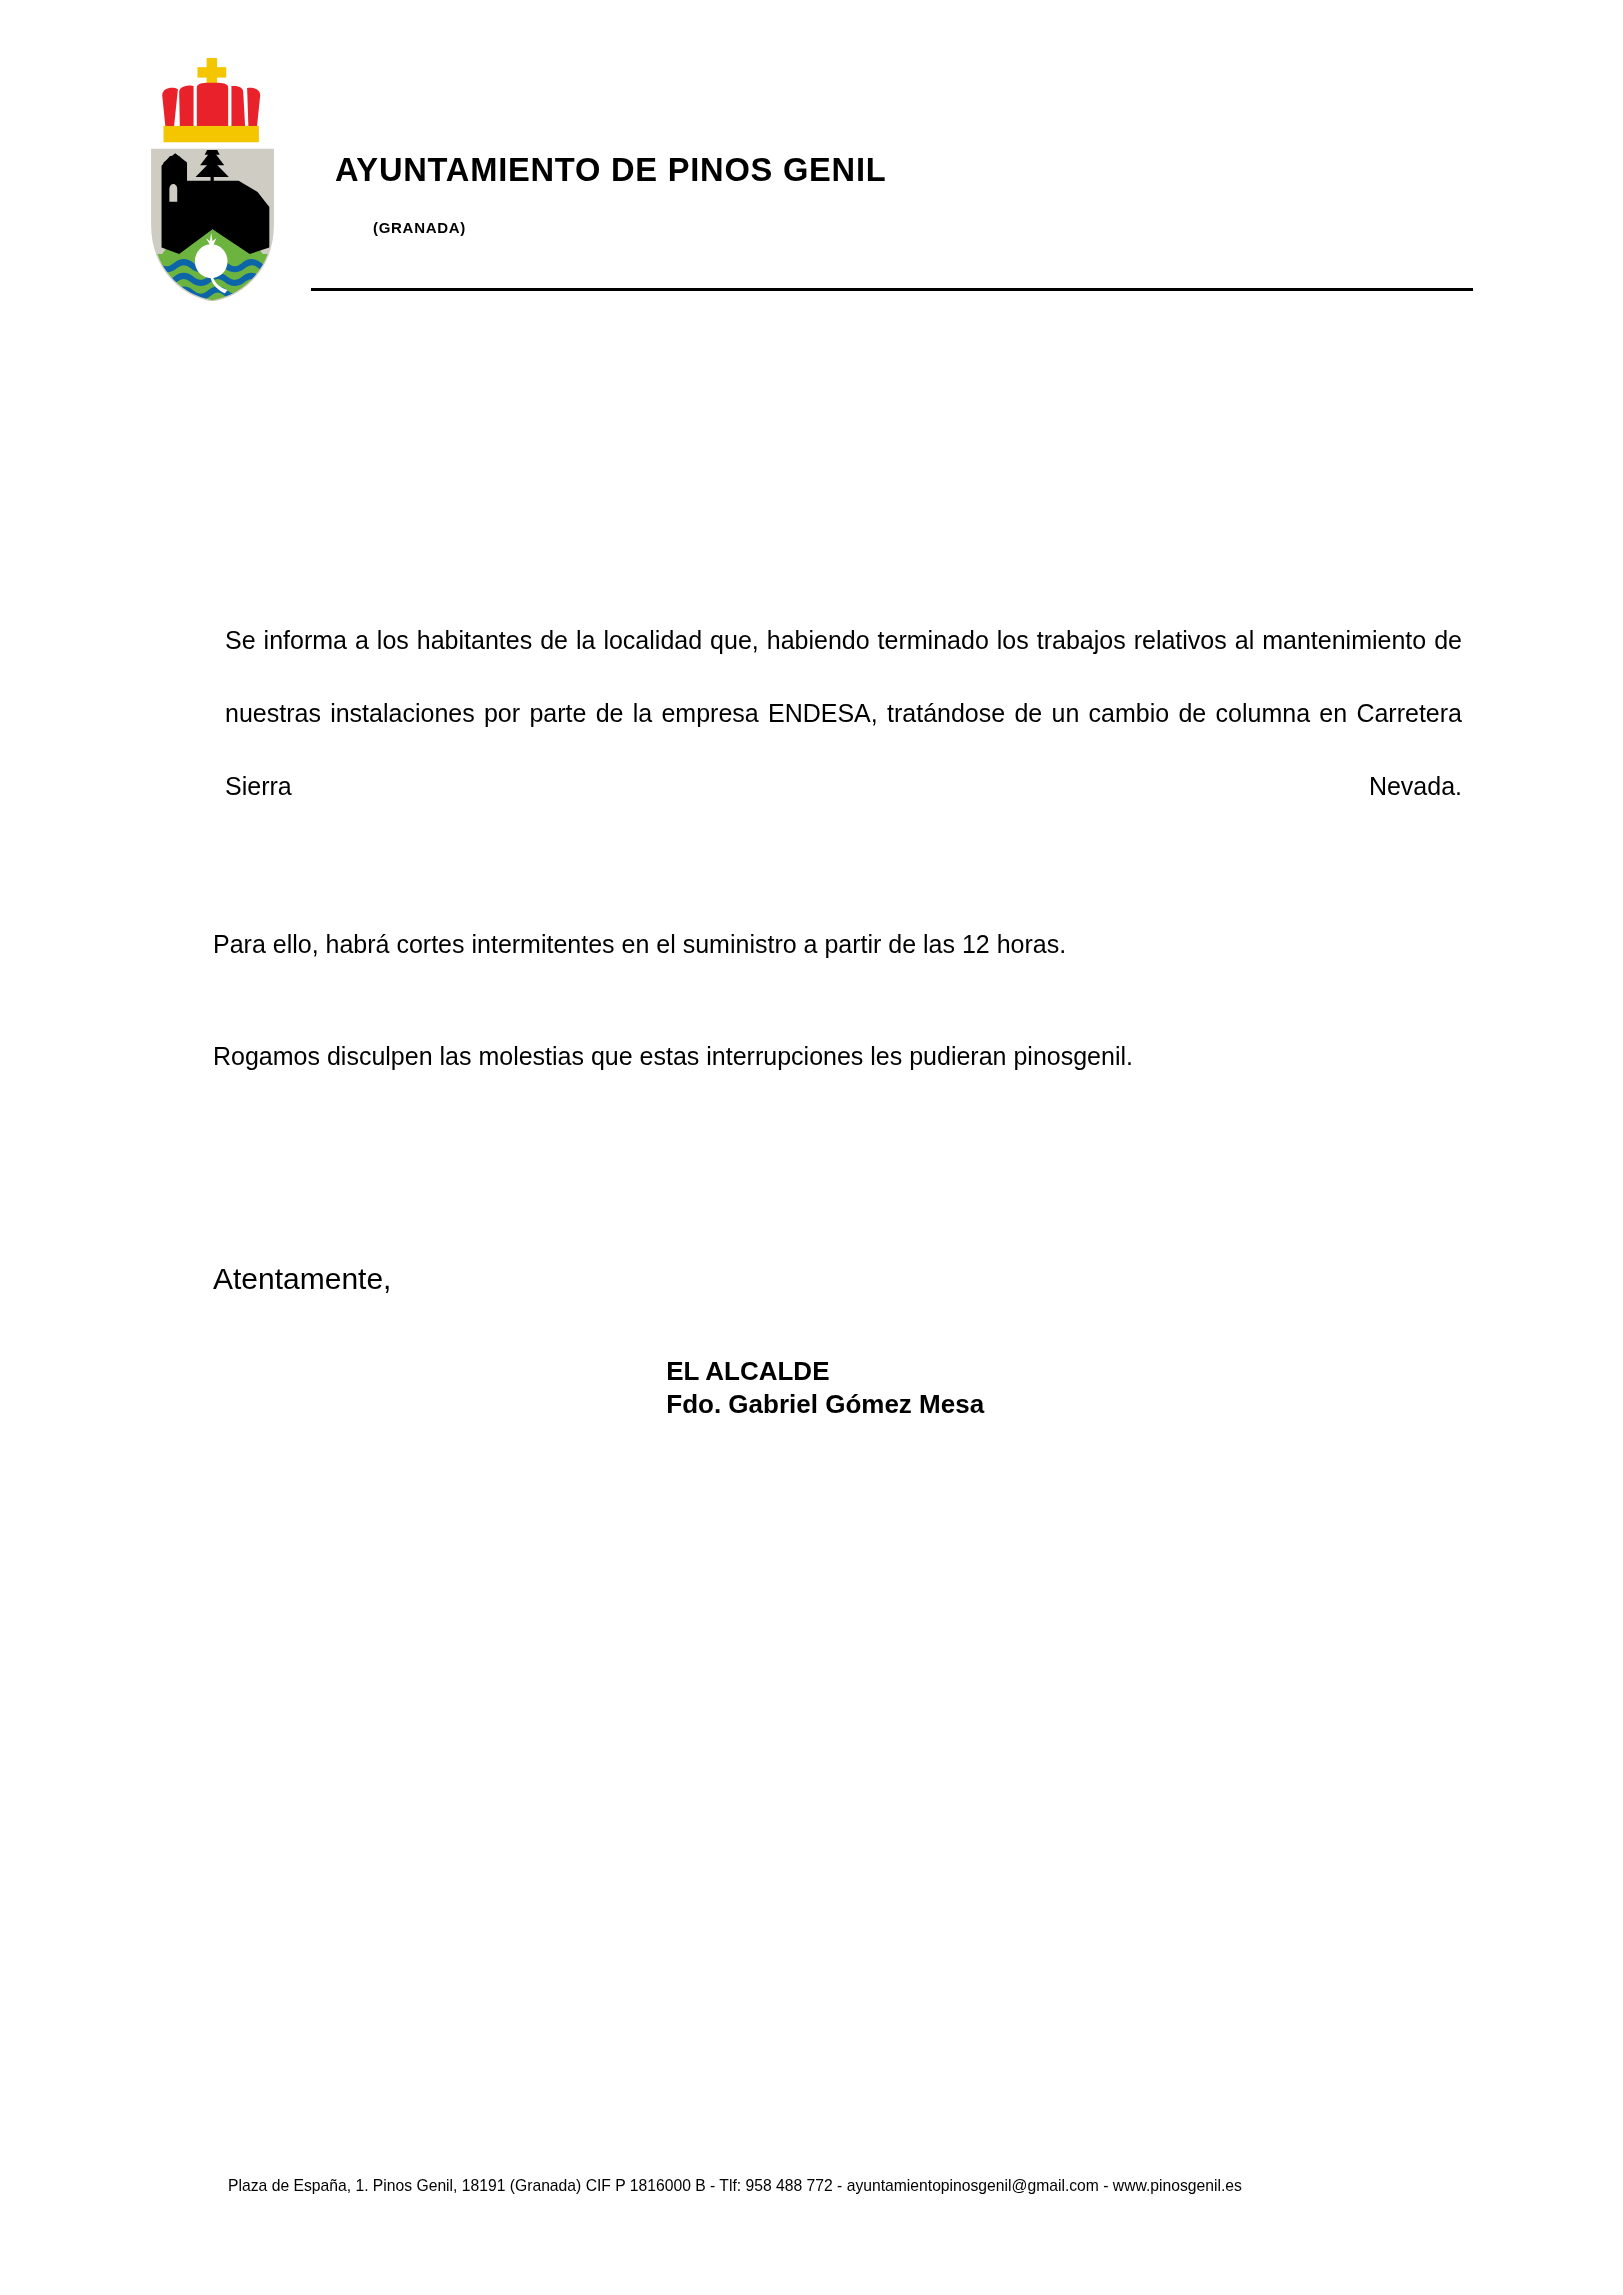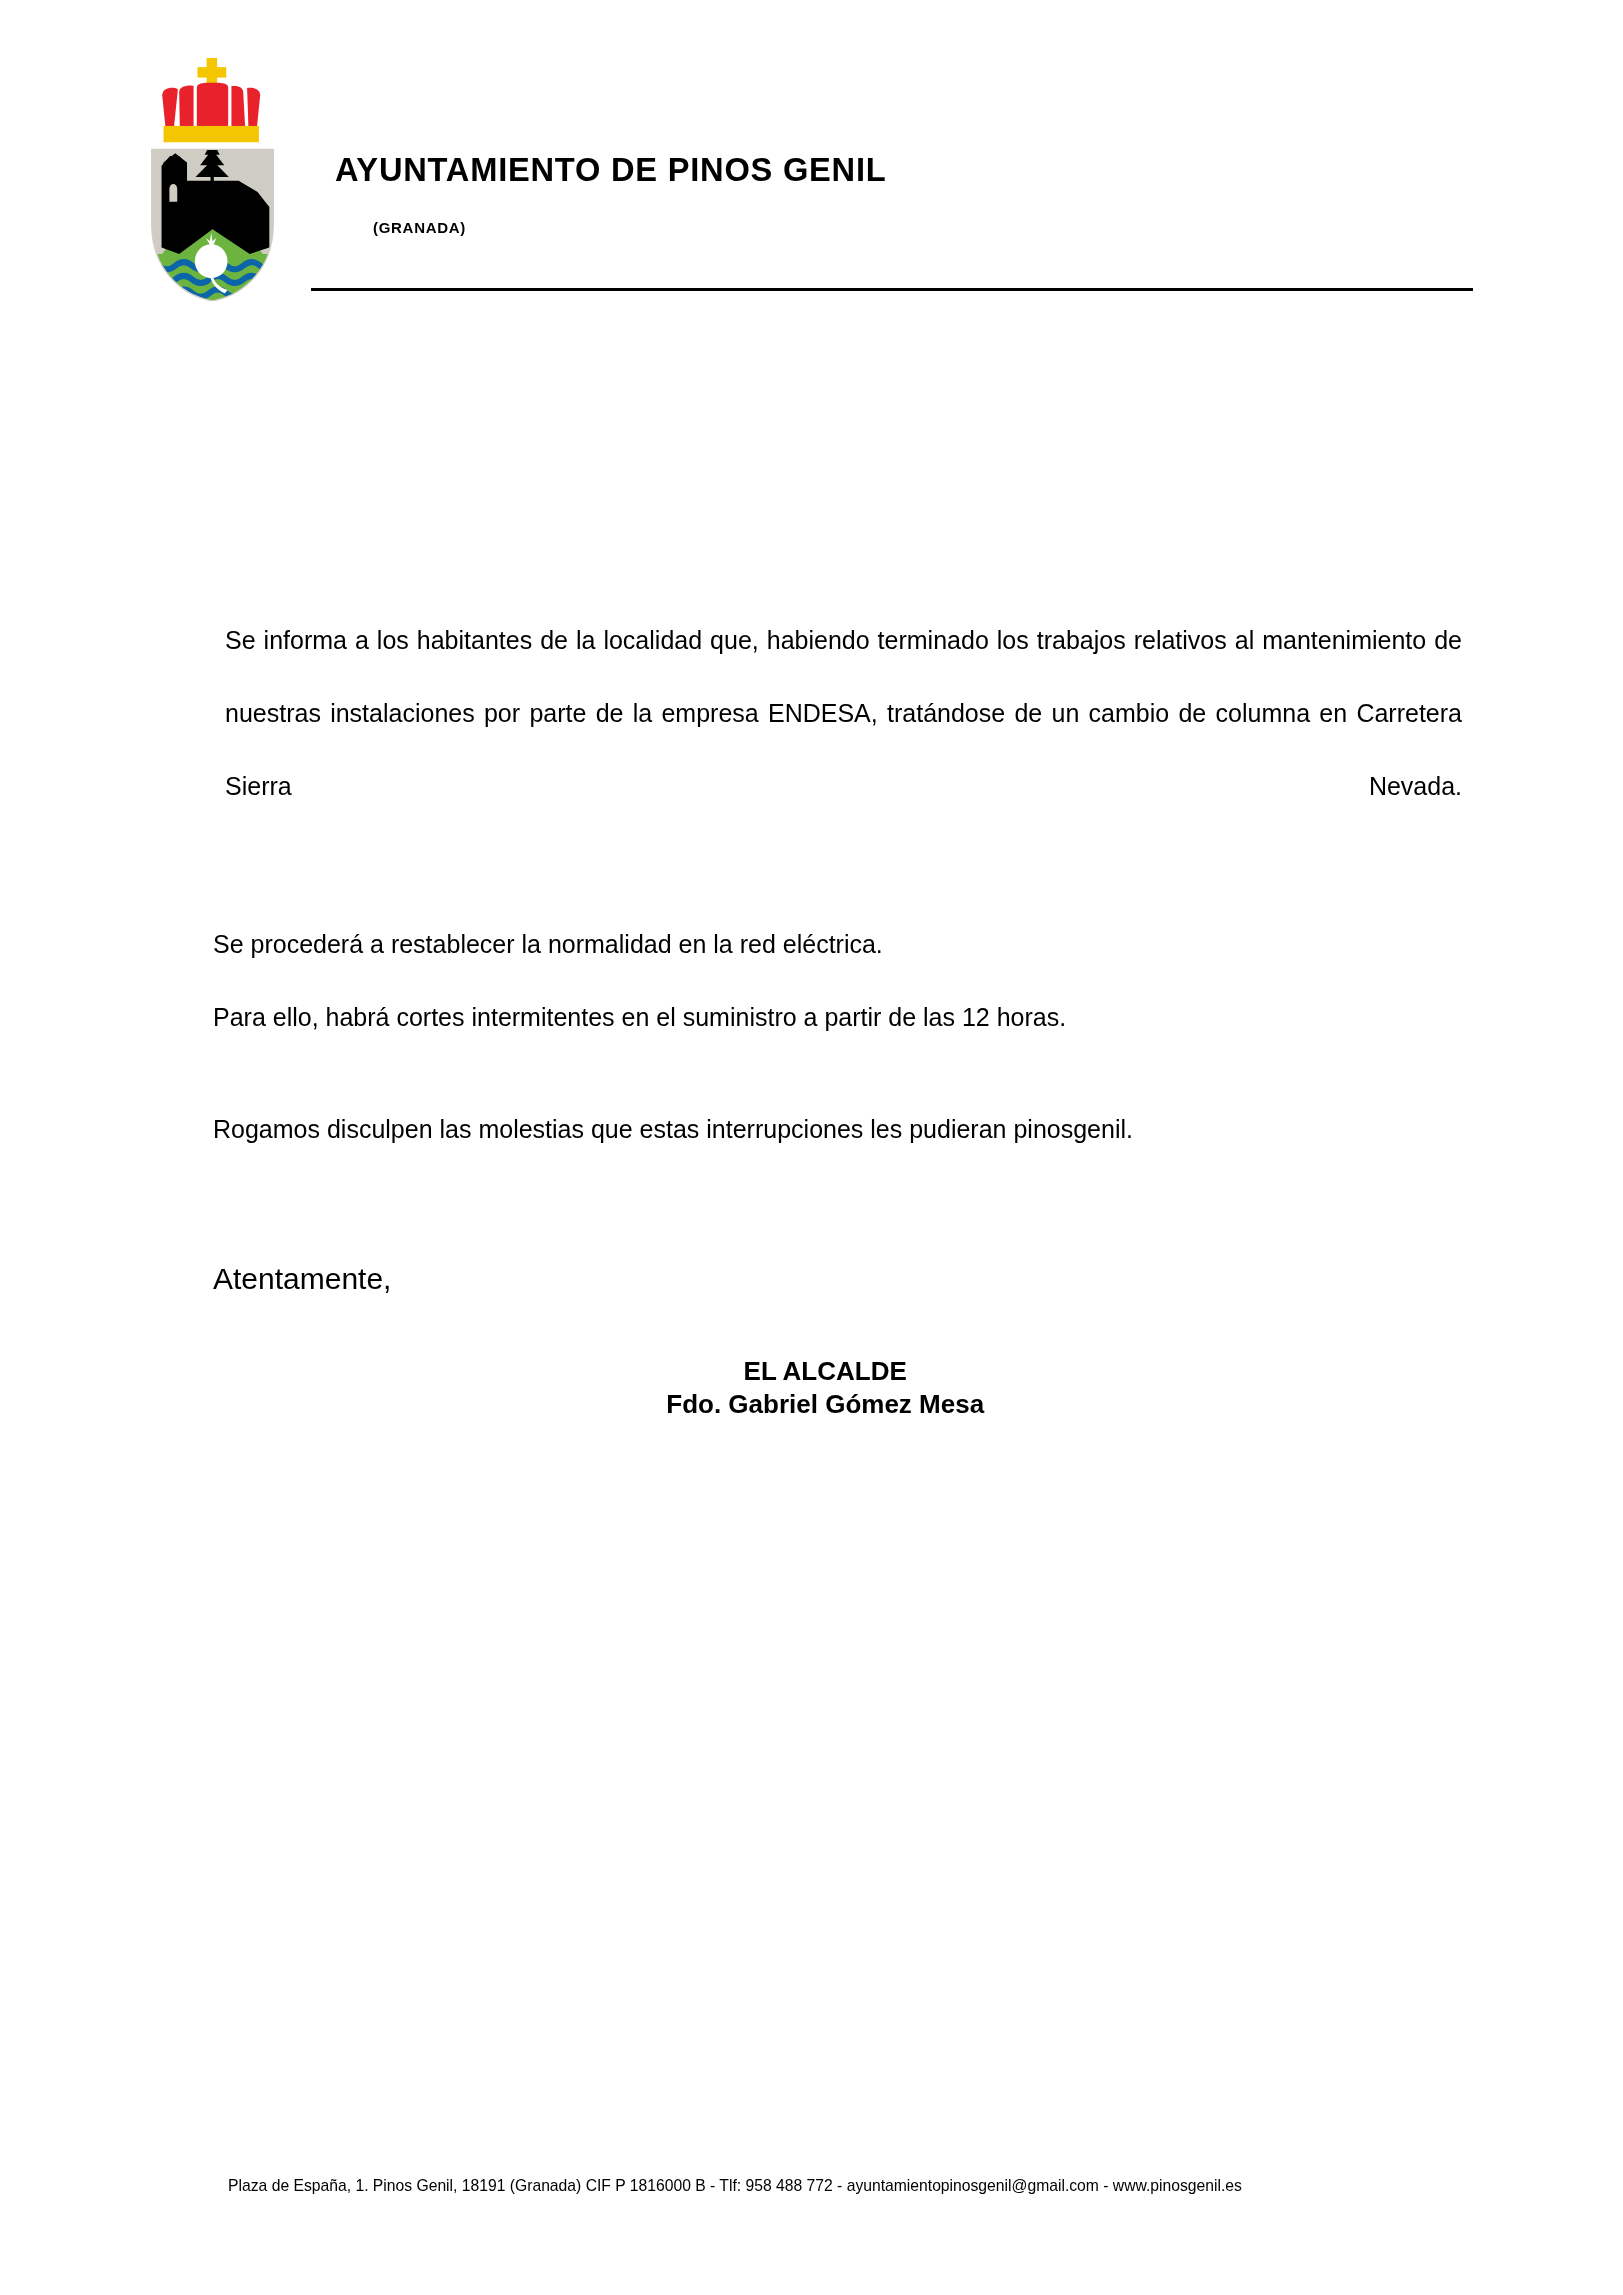--- a/index.html
+++ b/index.html
@@ -133,21 +133,21 @@
   .signature {
     position: absolute;
     left: 0;
     top: 1355px;
     width: 1623px;
     text-align: center;
   }
 
   .sig-inner {
     display: inline-block;
-    text-align: center;
+    text-align: left;
     transform: translateX(13.7px);
   }
 
   .sig-role {
     font-size: 26px;
     font-weight: 700;
     line-height: 1.28;
     white-space: nowrap;
   }
 
@@ -247,21 +247,20 @@
     <div class="org-name">AYUNTAMIENTO DE PINOS GENIL</div>
 
     <div class="org-region">(GRANADA)</div>
 
     <div class="header-rule"></div>
   </div>
 
 
   <div class="body-block">
     <p class="para-justified">Se informa a los habitantes de la localidad que, habiendo terminado los trabajos relativos al mantenimiento de nuestras instalaciones por parte de la empresa ENDESA, tratándose de un cambio de columna en Carretera Sierra Nevada.</p>
-    <p class="para-plain">Se procederá a restablecer la normalidad en la red eléctrica.</p>
     <p class="para-plain">Para ello, habrá cortes intermitentes en el suministro a partir de las 12 horas.</p>
     <div class="para-gap"></div>
     <p class="para-plain">Rogamos disculpen las molestias que estas interrupciones les pudieran pinosgenil.</p>
   </div>
 
   <div class="closing">Atentamente,</div>
 
   <div class="signature">
     <div class="sig-inner">
       <div class="sig-role">EL ALCALDE</div>

